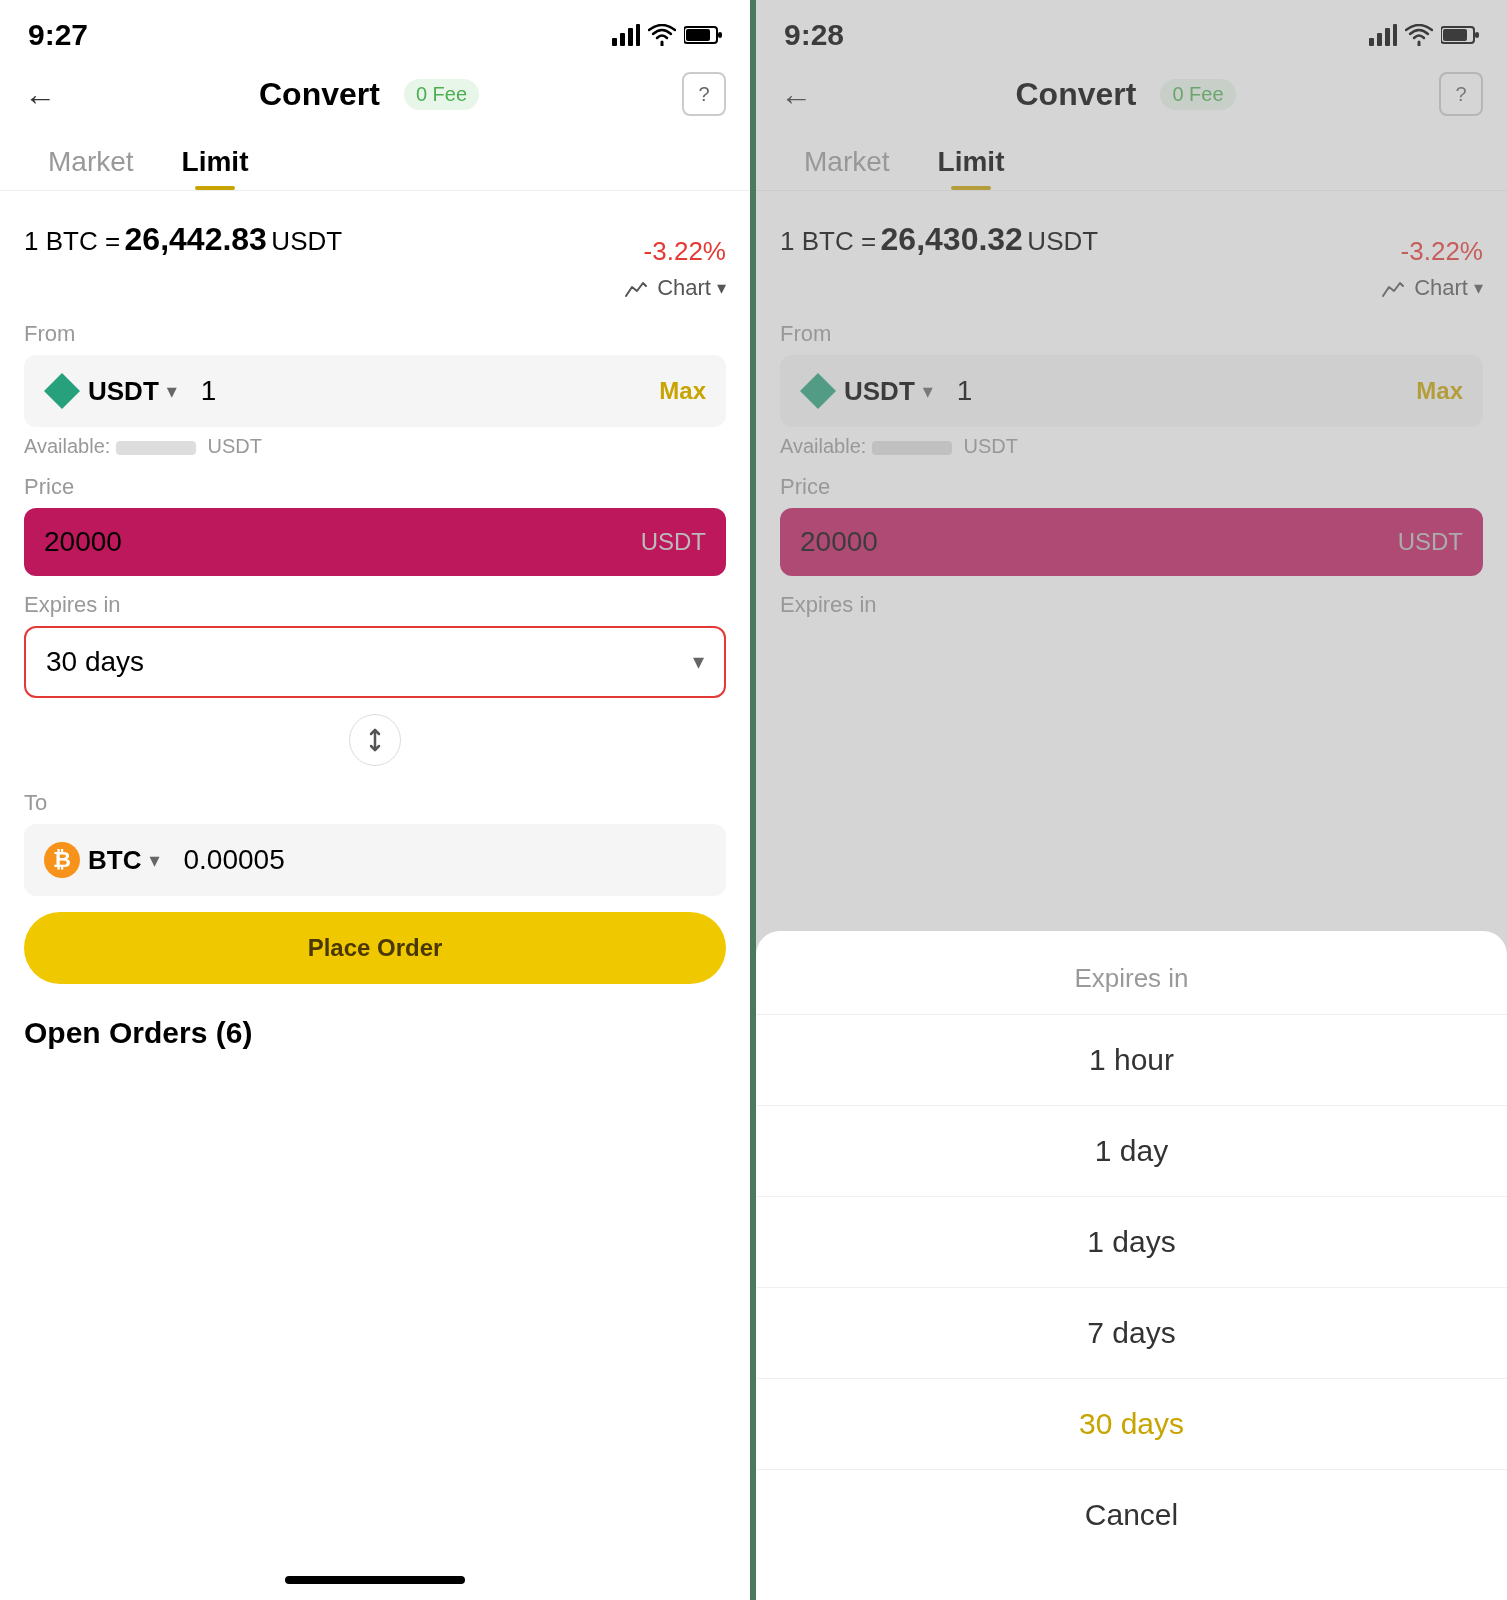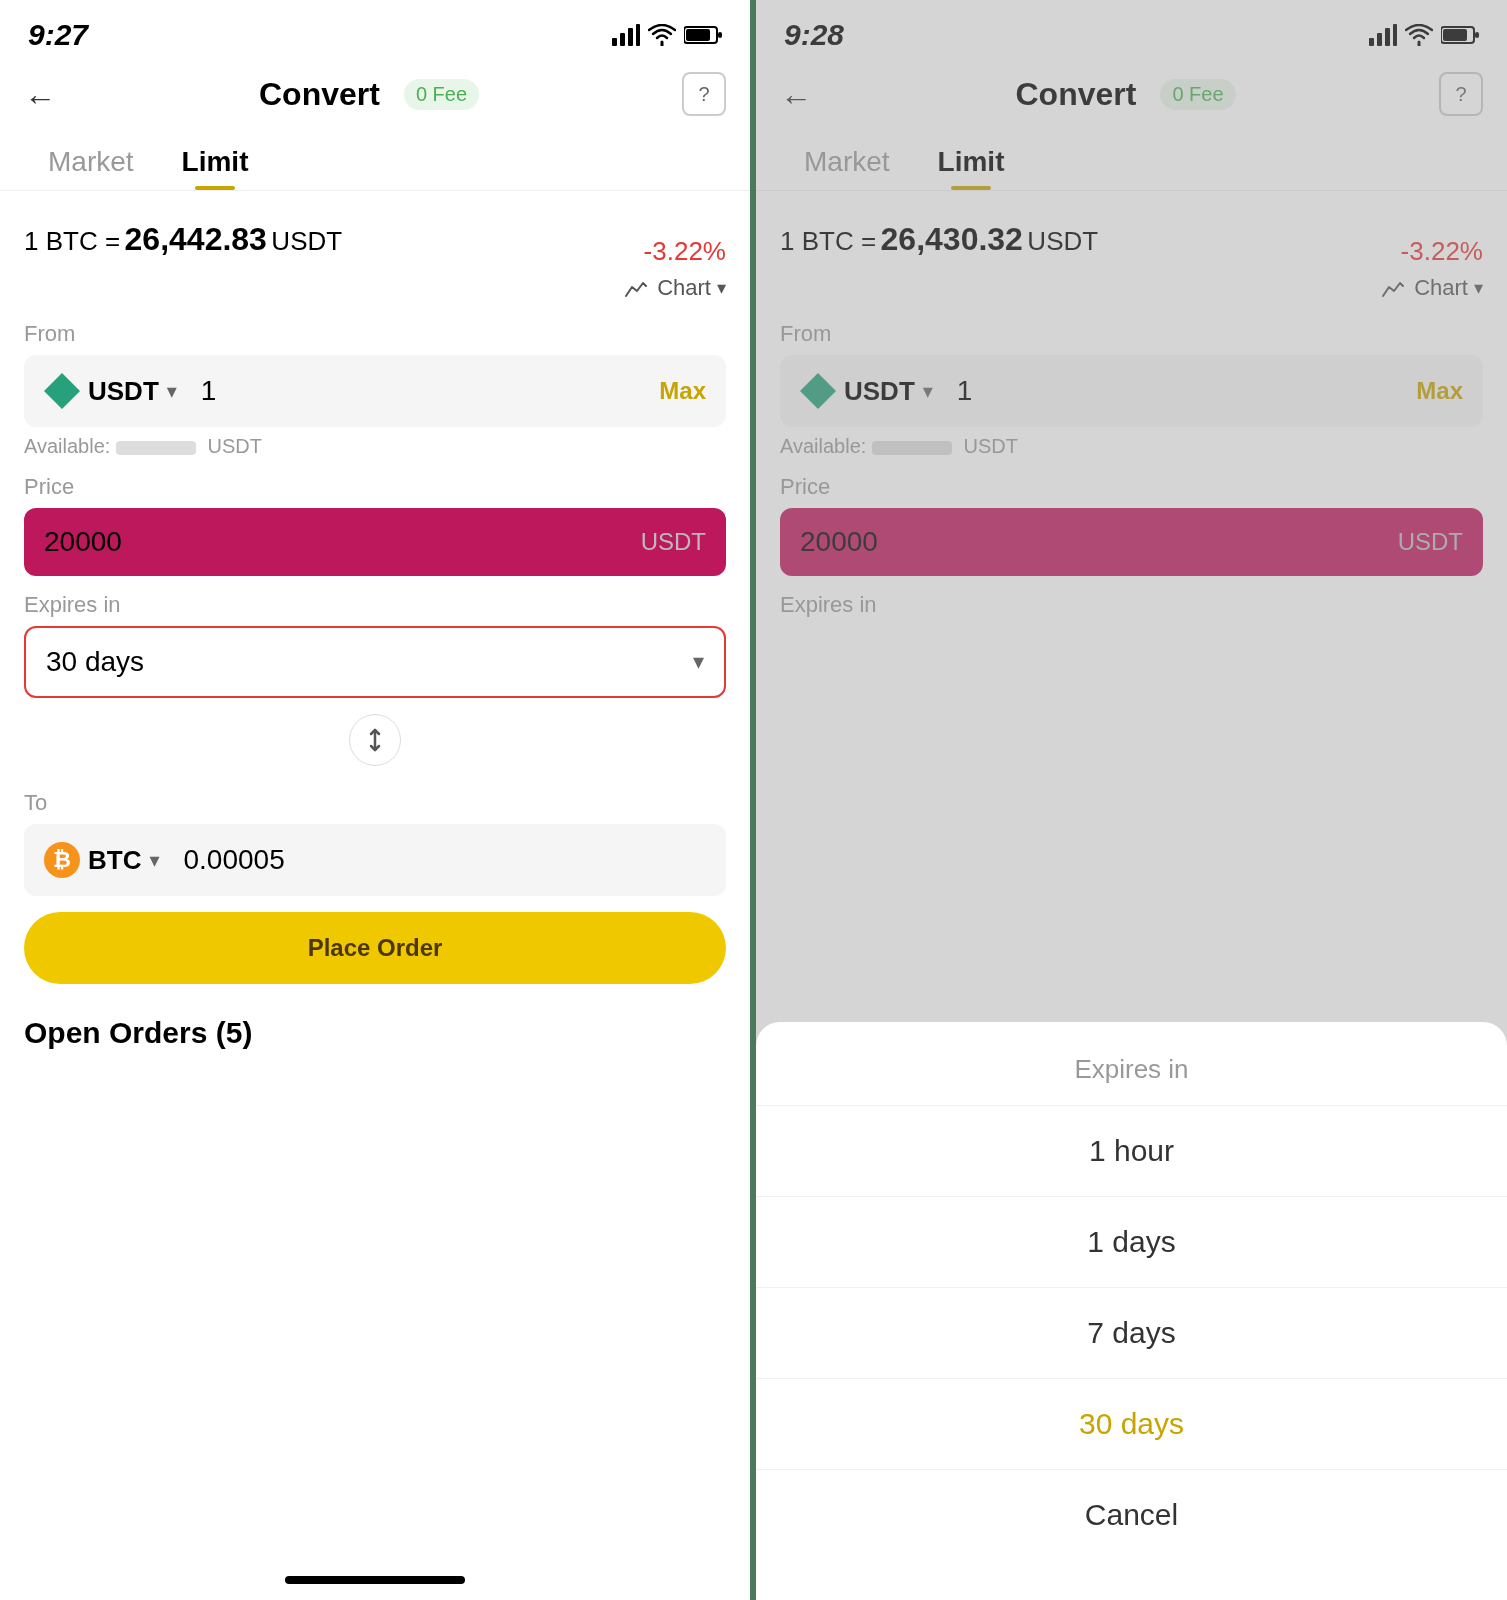--- a/index.html
+++ b/index.html
@@ -31,21 +31,21 @@
     }
     
     .status-bar {
       display: flex;
       justify-content: space-between;
       align-items: center;
       padding: 18px 28px 10px;
       font-size: 28px;
       font-weight: 600;
     }
-    .status-time { font-size: 30px; font-weight: 700; color: #000; font-style: italic; }
+    .status-time { font-size: 30px; font-weight: 700; color: #000; }
     .status-icons { display: flex; align-items: center; gap: 8px; }
     
     .header {
       display: flex;
       align-items: center;
       justify-content: space-between;
       padding: 10px 24px;
     }
     .header-title-group {
       display: flex;
@@ -471,21 +471,21 @@
       </div>
       <input class="input-amount" value="0.00005" readonly="" style="">
     </div>
   </div>
 
   <div class="place-order-btn">
     <span>Place Order</span>
   </div>
 
   <div class="open-orders">
-    <span class="open-orders-title">Open Orders (5)</span>
+    <span class="open-orders-title">Open Orders (6)</span>
   </div>
 
   <div class="home-indicator"></div>
 </div>
 
 <div class="divider"></div>
 
 <div class="screen screen-right" style="position:relative;">
 
   <div class="overlay"></div>
@@ -576,20 +576,21 @@
     </div>
   </div>
 
   <div class="expires-section">
     <div class="section-label">Expires in</div>
   </div>
 
   <div class="bottom-sheet">
     <div class="sheet-header">Expires in</div>
     <div class="sheet-item">1 hour</div>
+    <div class="sheet-item">1 day</div>
     <div class="sheet-item">1 days</div>
     <div class="sheet-item">7 days</div>
     <div class="sheet-item selected">30 days</div>
     <div class="sheet-cancel">Cancel</div>
   </div>
 
   <div class="home-indicator"></div>
 </div>
 
 </body></html>

